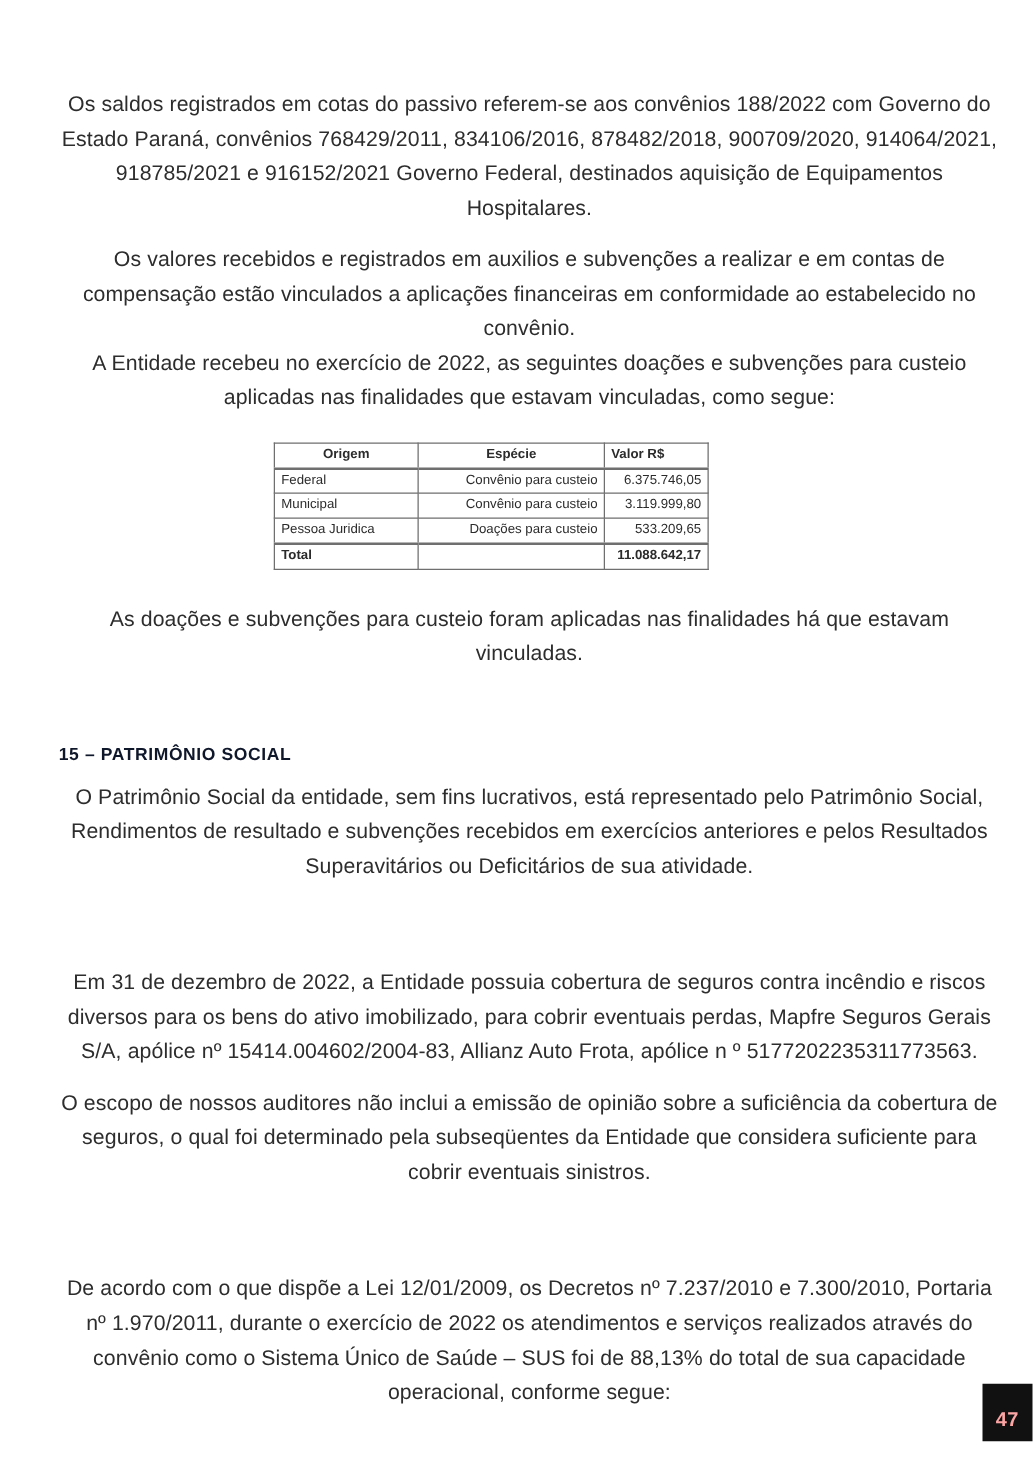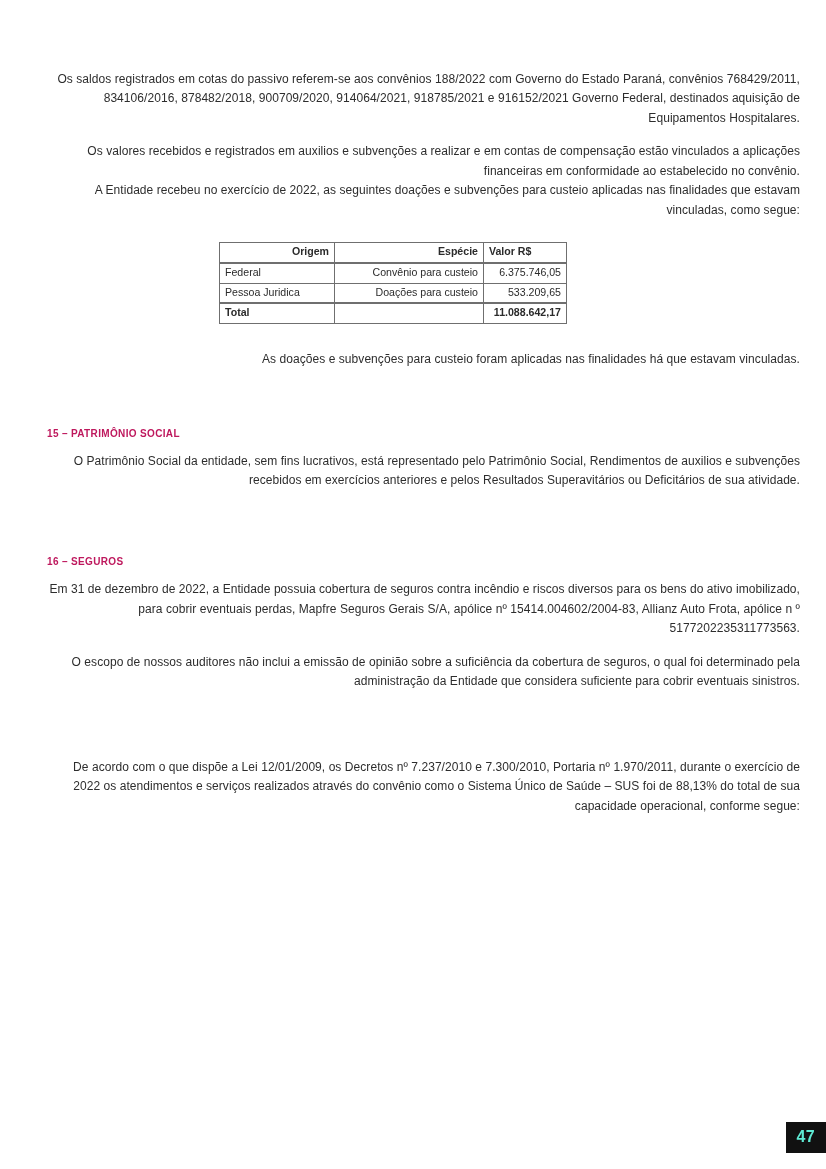--- a/index.html
+++ b/index.html
@@ -24,39 +24,39 @@
   }
   .content {
     position: absolute;
     left: 47px;
     top: 70px;
     width: 753px;
   }
 
   p.para {
     margin: 0 0 14px 0;
-    font-size: 12px;
+    font-size: 17px;
     line-height: 1.62;
     color: #2d2d2d;
     letter-spacing: 0.005em;
-    text-align: right;
+    text-align: center;
   }
   p.para.tight {
     margin-bottom: 0;
   }
   .spacer-md { height: 26px; }
   .spacer-lg { height: 44px; }
   .spacer-xl { height: 52px; }
 
   h2.section-heading {
     margin: 0 0 13px 0;
-    font-size: 10px;
+    font-size: 14px;
     font-weight: bold;
     letter-spacing: 0.035em;
-    color: #be185d;
+    color: #0f172a;
     text-transform: none;
   }
 
   
   .table-wrap {
     margin: 22px 0 0 0;
     display: flex;
     justify-content: flex-start;
   }
   table.values {
@@ -75,21 +75,21 @@
   table.values th,
   table.values td {
     border: 1px solid #6f6f6f;
     padding: 2px 5px 3px 5px;
     line-height: 1.3;
     vertical-align: middle;
     white-space: nowrap;
   }
   table.values thead th {
     font-weight: bold;
-    text-align: right;
+    text-align: center;
     border-bottom-width: 2px;
   }
   table.values thead th.num {
     text-align: left;
   }
   table.values tbody td.origin { text-align: left; }
   table.values tbody td.kind   { text-align: right; }
   table.values tbody td.num    { text-align: right; }
 
   table.values tbody tr.total td {
@@ -99,25 +99,25 @@
   }
   table.values tbody tr.total td.num { text-align: right; }
   table.values tbody tr.total td.kind { }
 
   
   .page-badge {
     position: absolute;
     right: 0px;
     bottom: 16px;
     background: #111111;
-    color: #5eead4;
+    color: #fca5a5;
     font-size: 16px;
     font-weight: bold;
     line-height: 1;
-    padding: 7px 11px 8px 11px;
+    padding: 22px 11px 8px 11px;
     letter-spacing: 0.02em;
     font-family: "Liberation Sans", sans-serif;
   }
 </style>
 </head>
 <body>
 
 <div class="page">
   <div class="content">
 
@@ -142,47 +142,51 @@
             <th class="num">Valor R$</th>
           </tr>
         </thead>
         <tbody>
           <tr>
             <td class="origin">Federal</td>
             <td class="kind">Convênio para custeio</td>
             <td class="num">6.375.746,05</td>
           </tr>
           <tr>
+            <td class="origin">Municipal</td>
+            <td class="kind">Convênio para custeio</td>
+            <td class="num">3.119.999,80</td>
+          </tr>
+          <tr>
             <td class="origin">Pessoa Juridica</td>
             <td class="kind">Doações para custeio</td>
             <td class="num">533.209,65</td>
           </tr>
           <tr class="total">
             <td class="origin">Total</td>
             <td class="kind"></td>
             <td class="num">11.088.642,17</td>
           </tr>
         </tbody>
       </table>
     </div>
 
     <div class="spacer-md"></div>
 
     <p class="para">As doações e subvenções para custeio foram aplicadas nas finalidades há que estavam vinculadas.</p>
 
     <div class="spacer-lg"></div>
 
     <h2 class="section-heading">15 – PATRIMÔNIO SOCIAL</h2>
-    <p class="para">O Patrimônio Social da entidade, sem fins lucrativos, está representado pelo Patrimônio Social, Rendimentos de auxilios e subvenções recebidos em exercícios anteriores e pelos Resultados Superavitários ou Deficitários de sua atividade.</p>
+    <p class="para">O Patrimônio Social da entidade, sem fins lucrativos, está representado pelo Patrimônio Social, Rendimentos de resultado e subvenções recebidos em exercícios anteriores e pelos Resultados Superavitários ou Deficitários de sua atividade.</p>
 
     <div class="spacer-xl"></div>
 
-    <h2 class="section-heading">16 – SEGUROS</h2>
     <p class="para">Em 31 de dezembro de 2022, a Entidade possuia cobertura de seguros contra incêndio e riscos diversos para os bens do ativo imobilizado, para cobrir eventuais perdas, Mapfre Seguros Gerais S/A, apólice nº 15414.004602/2004-83, Allianz Auto Frota, apólice n º 5177202235311773563.</p>
-    <p class="para">O escopo de nossos auditores não inclui a emissão de opinião sobre a suficiência da cobertura de seguros, o qual foi determinado pela administração da Entidade que considera suficiente para cobrir eventuais sinistros.</p>
+    <p class="para">O escopo de nossos auditores não inclui a emissão de opinião sobre a suficiência da cobertura de seguros, o qual foi determinado pela subseqüentes da Entidade que considera suficiente para cobrir eventuais sinistros.</p>
 
     <div class="spacer-xl"></div>
 
     <p class="para">De acordo com o que dispõe a Lei 12/01/2009, os Decretos nº 7.237/2010 e 7.300/2010, Portaria nº 1.970/2011, durante o exercício de 2022 os atendimentos e serviços realizados através do convênio como o Sistema Único de Saúde – SUS foi de 88,13% do total de sua capacidade operacional, conforme segue:</p>
 
   </div>
 
   <div class="page-badge">47</div>
 </div>
 

